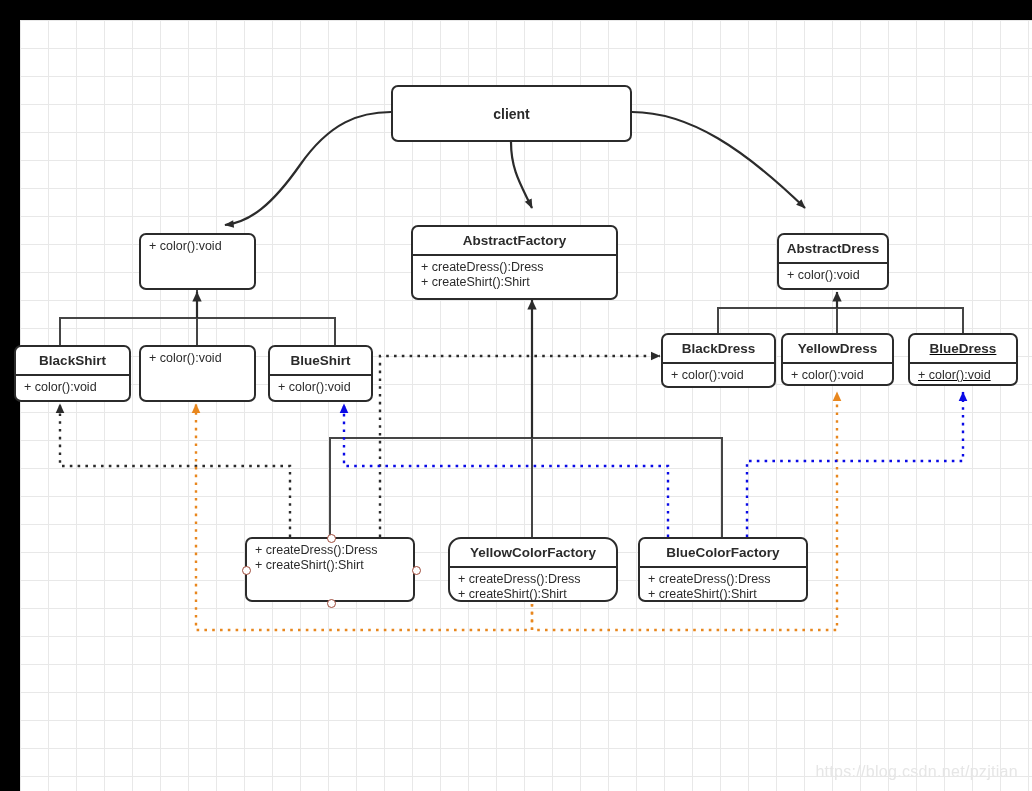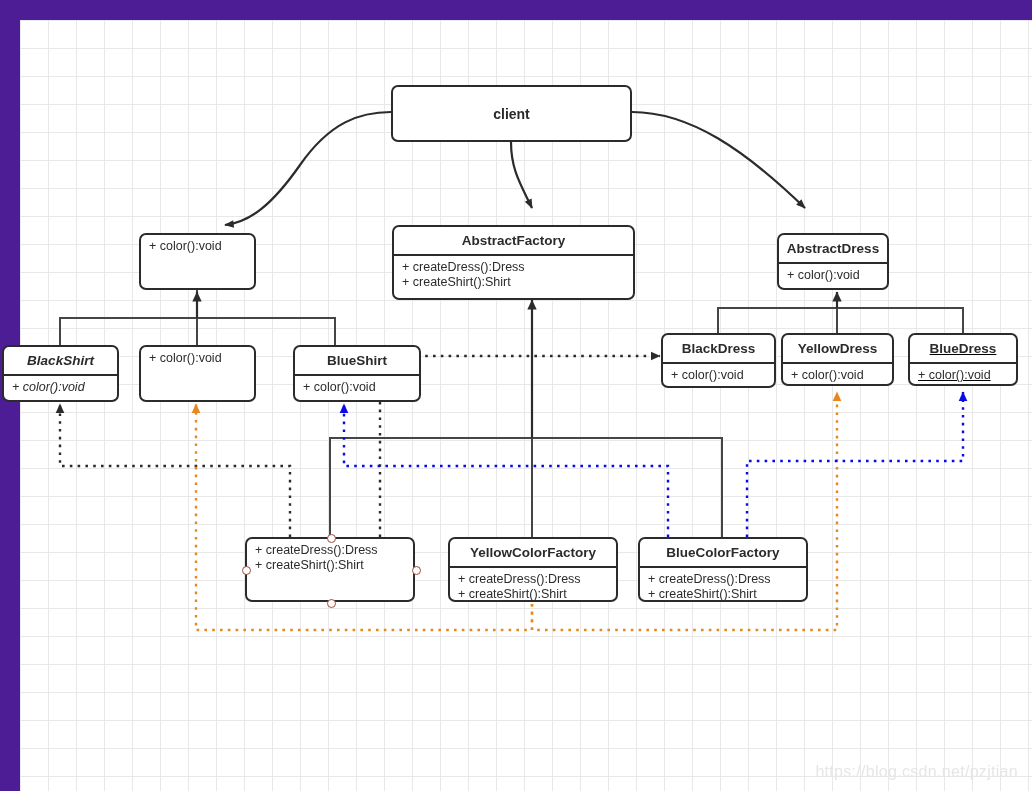--- a/index.html
+++ b/index.html
@@ -5,21 +5,21 @@
   html, body {
     margin: 0;
     padding: 0;
     background: #f1f1f1;
     font-family: "Liberation Sans", sans-serif;
   }
   #canvas {
     position: relative;
     width: 1032px;
     height: 791px;
-    background: #4c1d95;
+    background: #000000;
     overflow: hidden;
   }
   #grid {
     position: absolute;
     left: 20px;
     top: 20px;
     width: 1012px;
     height: 771px;
     background-color: #ffffff;
     background-image:
@@ -147,49 +147,49 @@
   <div class="node plain" style="left:391px; top:85px; width:241px; height:57px;">
     <div class="title">client</div>
   </div>
 
   <div class="node has-members" style="left:139px; top:233px; width:117px; height:57px;">
     <div class="members">
       <div class="member">+ color():void</div>
     </div>
   </div>
 
-  <div class="node has-members" style="left:392px; top:225px; width:243px; height:75px;">
+  <div class="node has-members" style="left:411px; top:225px; width:207px; height:75px;">
     <div class="title">AbstractFactory</div>
     <div class="members">
       <div class="member">+ createDress():Dress</div>
       <div class="member">+ createShirt():Shirt</div>
     </div>
   </div>
 
   <div class="node has-members" style="left:777px; top:233px; width:112px; height:57px;">
     <div class="title">AbstractDress</div>
     <div class="members">
       <div class="member">+ color():void</div>
     </div>
   </div>
 
-  <div class="node has-members" style="left:2px; top:345px; width:117px; height:57px;font-style:italic;">
+  <div class="node has-members" style="left:14px; top:345px; width:117px; height:57px;">
     <div class="title">BlackShirt</div>
     <div class="members">
       <div class="member">+ color():void</div>
     </div>
   </div>
 
   <div class="node has-members" style="left:139px; top:345px; width:117px; height:57px;">
     <div class="members">
       <div class="member">+ color():void</div>
     </div>
   </div>
 
-  <div class="node has-members" style="left:293px; top:345px; width:128px; height:57px;">
+  <div class="node has-members" style="left:268px; top:345px; width:105px; height:57px;">
     <div class="title">BlueShirt</div>
     <div class="members">
       <div class="member">+ color():void</div>
     </div>
   </div>
 
   <div class="node has-members" style="left:661px; top:333px; width:115px; height:55px;">
     <div class="title">BlackDress</div>
     <div class="members">
       <div class="member">+ color():void</div>
@@ -210,21 +210,21 @@
     </div>
   </div>
 
   <div class="node has-members" style="left:245px; top:537px; width:170px; height:65px;">
     <div class="members">
       <div class="member">+ createDress():Dress</div>
       <div class="member">+ createShirt():Shirt</div>
     </div>
   </div>
 
-  <div class="node has-members" style="left:448px; top:537px; width:170px; height:65px;">
+  <div class="node has-members" style="left:448px; top:537px; width:170px; height:65px;border-radius:13px;">
     <div class="title">YellowColorFactory</div>
     <div class="members">
       <div class="member">+ createDress():Dress</div>
       <div class="member">+ createShirt():Shirt</div>
     </div>
   </div>
 
   <div class="node has-members" style="left:638px; top:537px; width:170px; height:65px;">
     <div class="title">BlueColorFactory</div>
     <div class="members">

